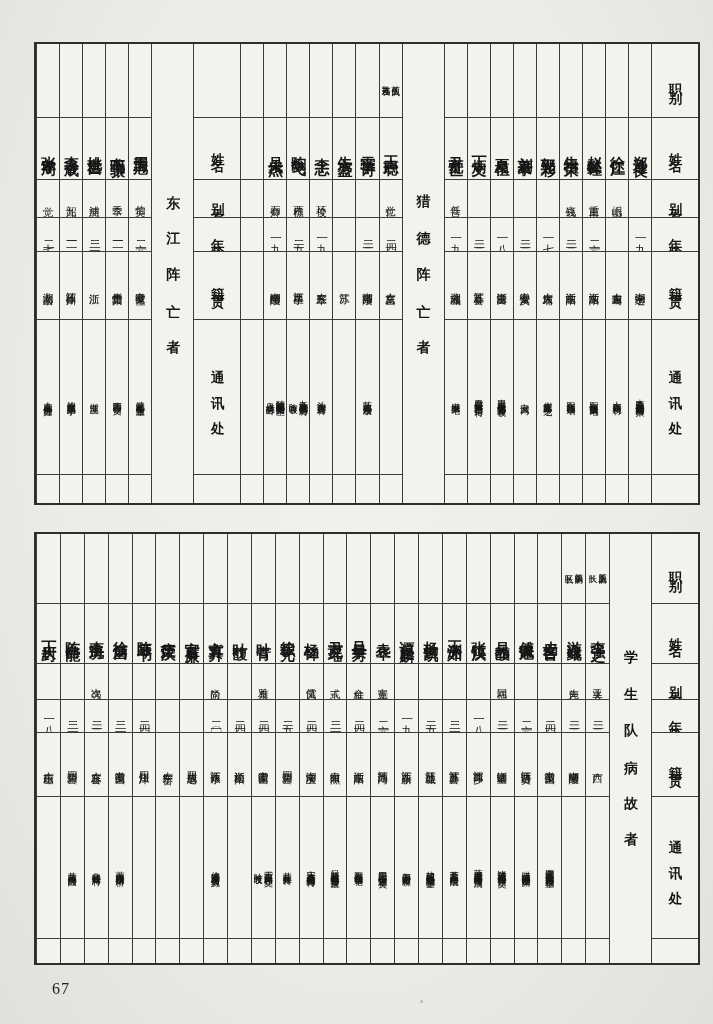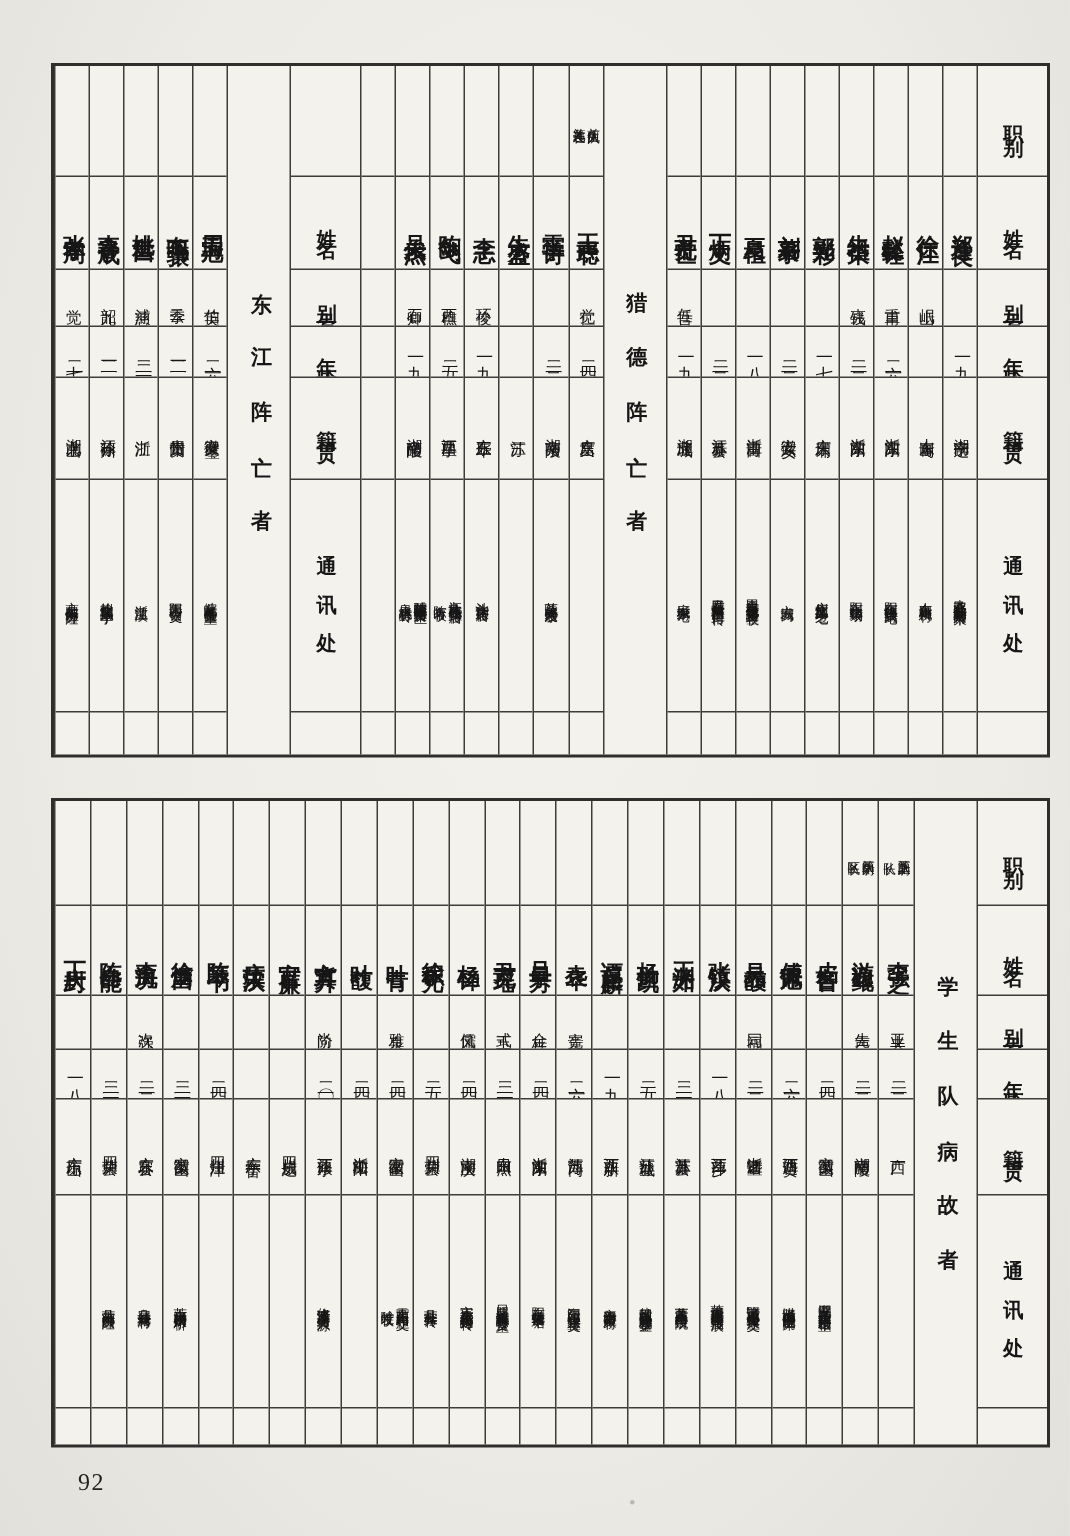--- a/index.html
+++ b/index.html
@@ -932,14 +932,14 @@
           <div class="vtext age-text">一八</div>
         </div>
         <div class="cell origin" style="height: 64px;">
           <div class="vtext origin-text">广东琼山</div>
         </div>
         <div class="cell address" style="height: 142px;"></div>
         <div class="cell footer"></div>
       </div>
     </div>
 
-  <div class="page-number">92</div>
+  <div class="page-number">67</div>
 </div>
 
 </body></html>

